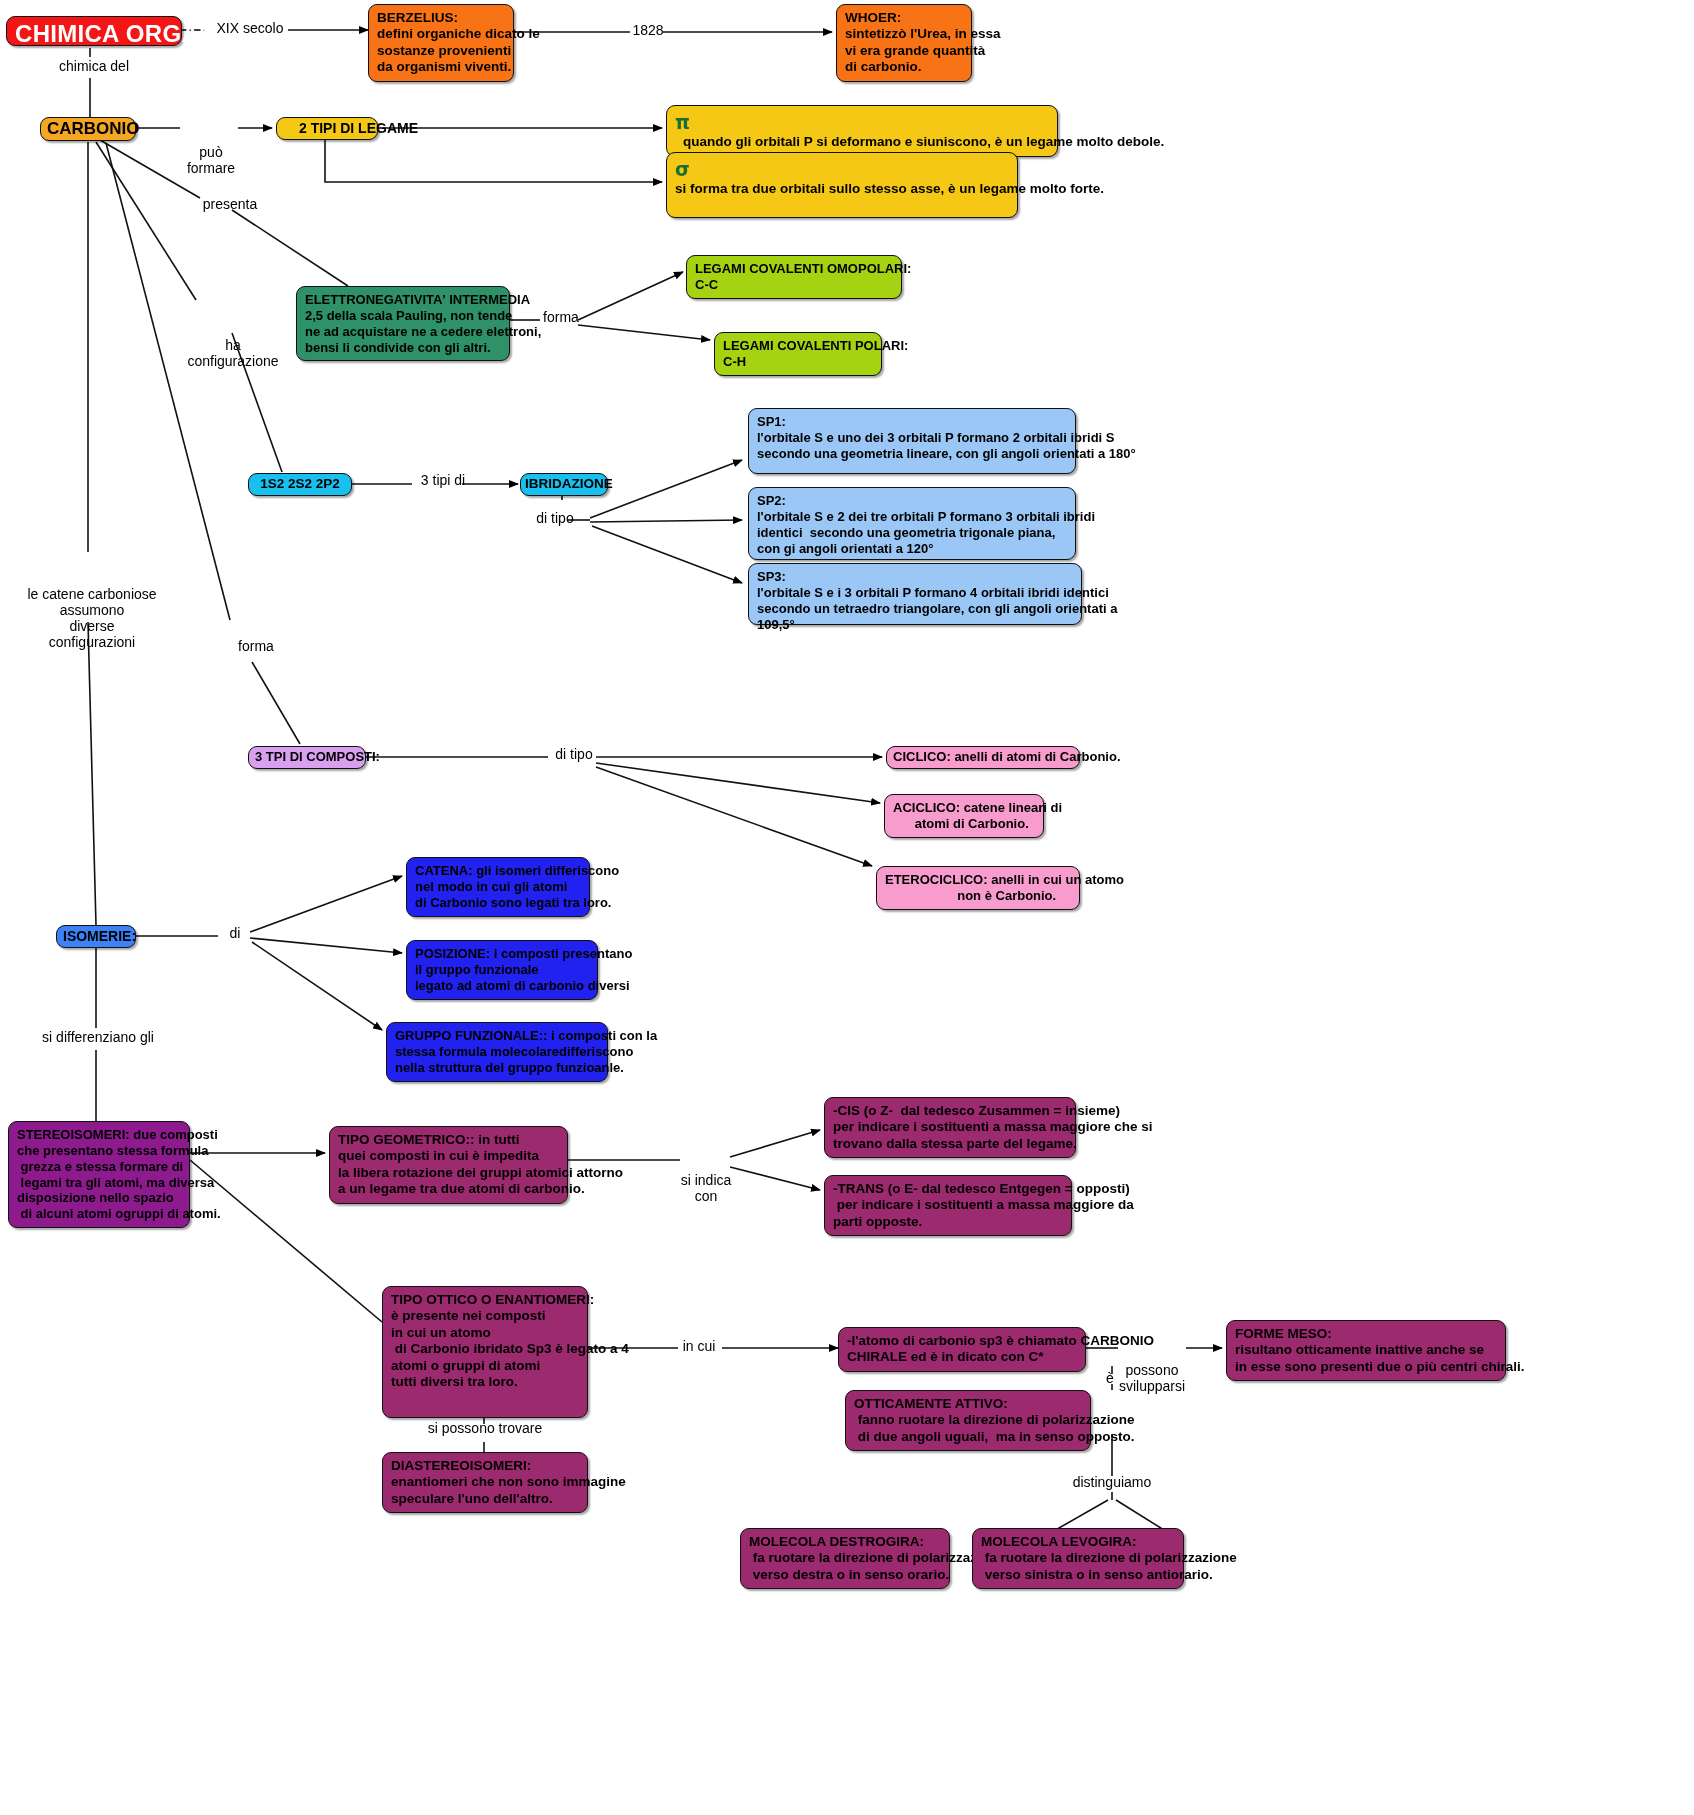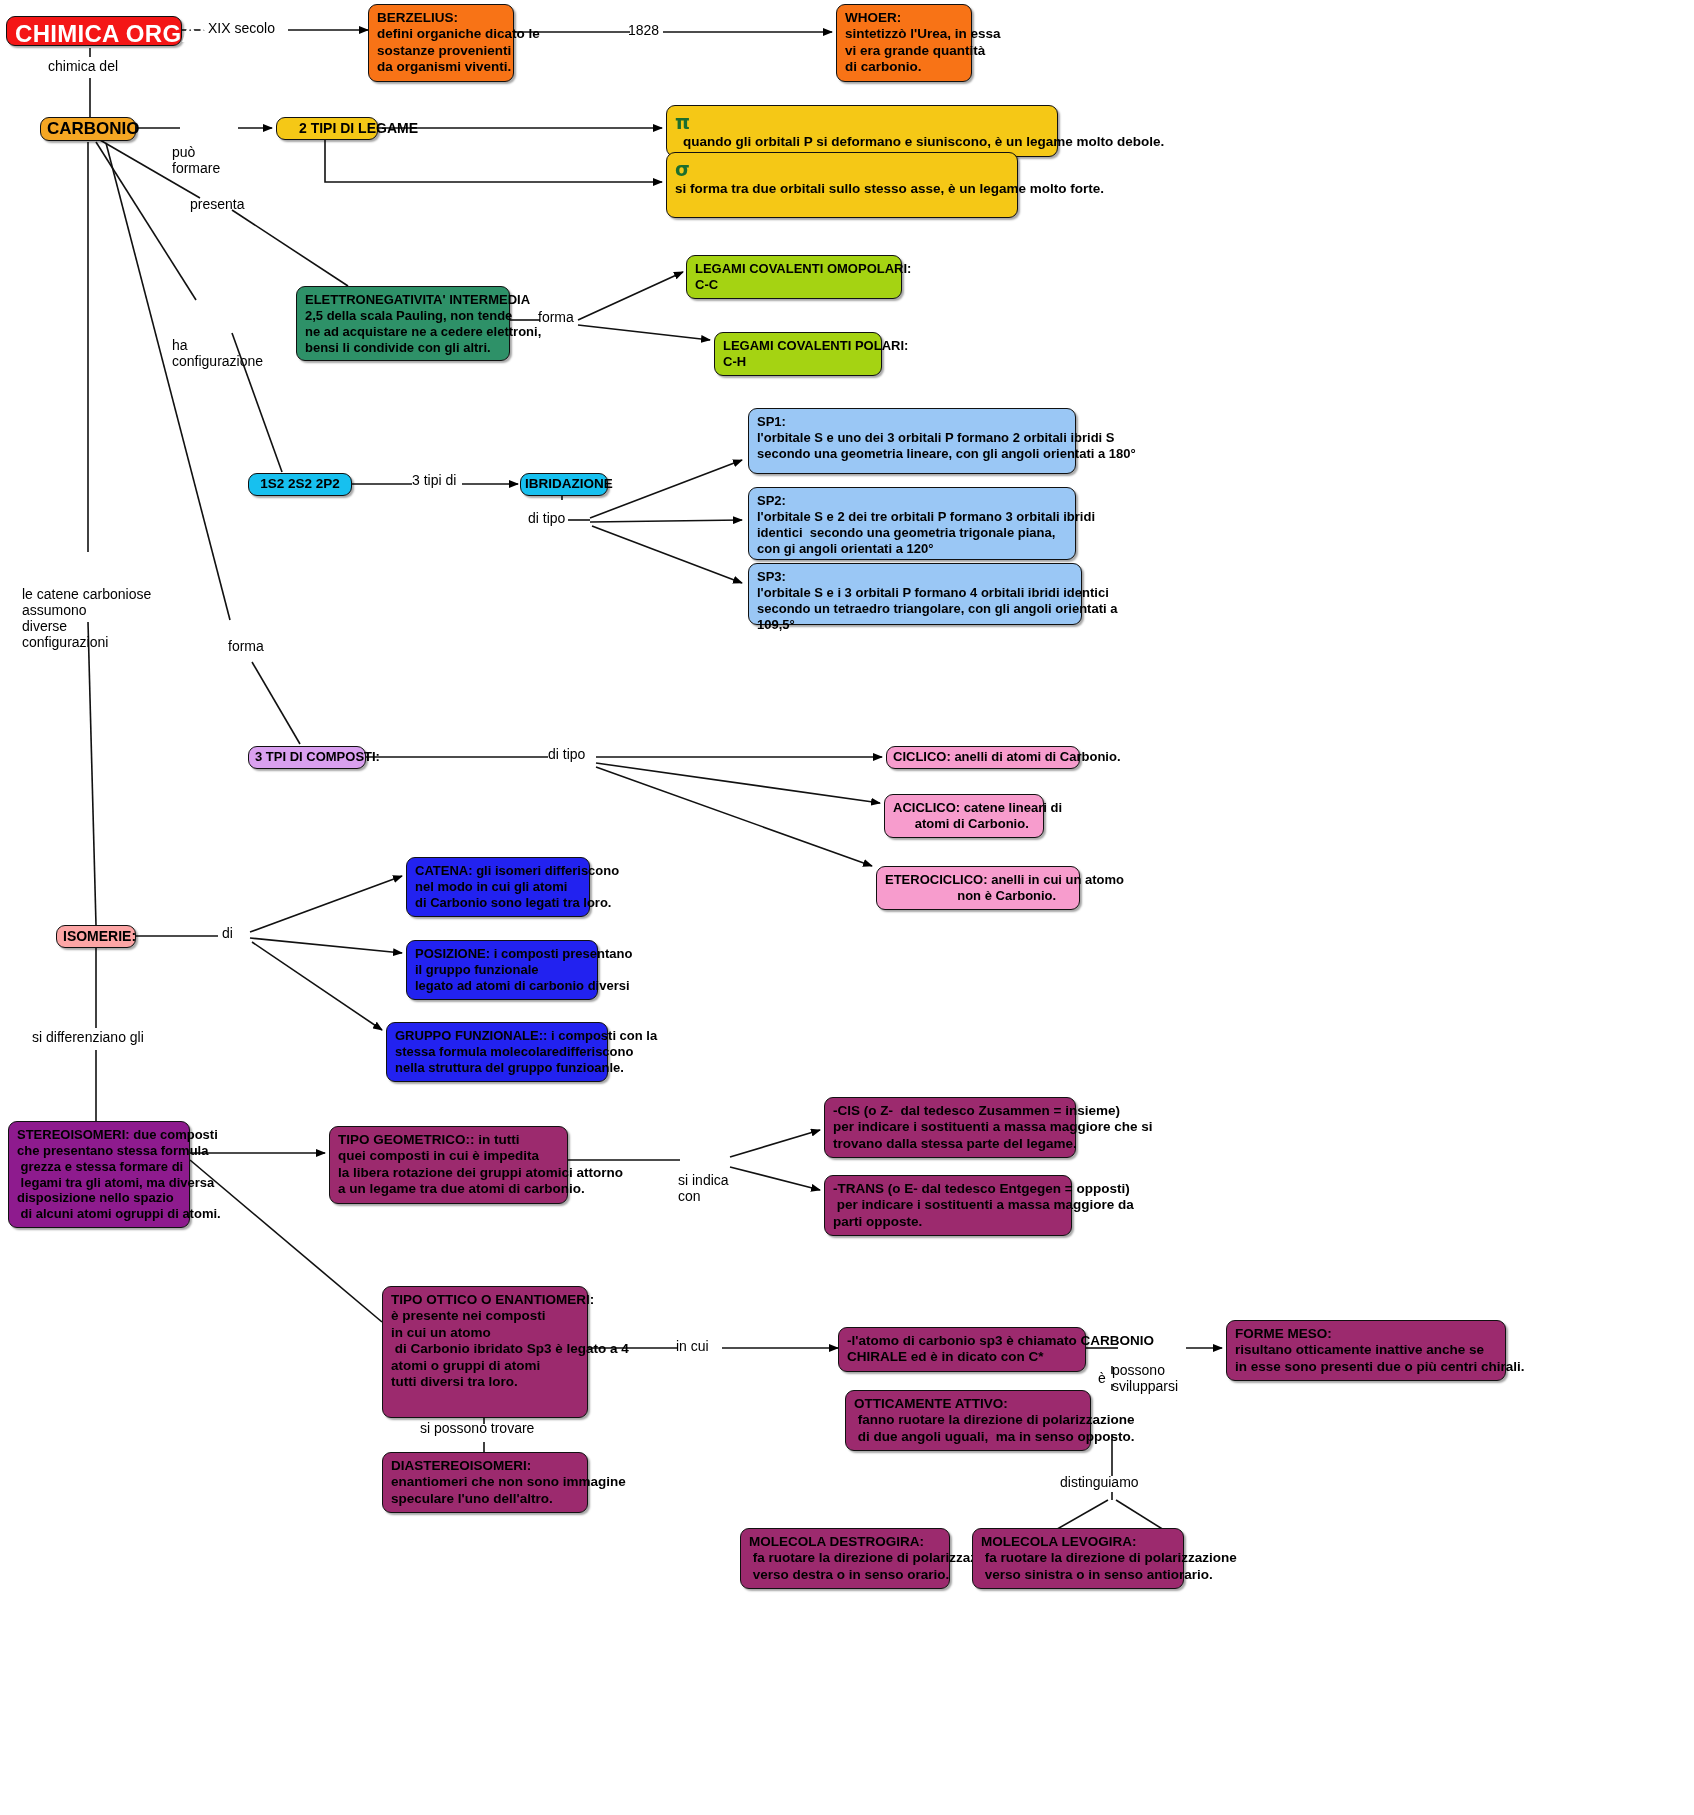--- a/index.html
+++ b/index.html
@@ -3,35 +3,35 @@
 <meta charset="utf-8">
 <style>
   html,body{margin:0;padding:0;background:#ffffff;}
   body{font-family:"Liberation Sans", sans-serif;}
   #canvas{position:relative;width:1694px;height:1815px;background:#fff;overflow:hidden;}
   svg#edges{position:absolute;left:0;top:0;width:1694px;height:1815px;pointer-events:none;}
   .node{position:absolute;box-sizing:border-box;border:1.5px solid #111;border-radius:9px;
         padding:5px 8px;color:#000;font-weight:bold;line-height:1.22;
         box-shadow:2px 2px 2px rgba(0,0,0,0.35);}
   .node .ln{display:block;white-space:pre;}
-  .lbl{position:absolute;font-weight:normal;color:#000;line-height:1.15;white-space:pre;}
+  .lbl{position:absolute;font-weight:normal;color:#000;line-height:1.15;white-space:pre;text-align:center;}
   
   .n-red{background:#f41616;color:#fff;border-color:#111;font-size:24px;letter-spacing:.3px;}
   .n-orange{background:#f87316;font-size:13.5px;}
   .n-amber{background:#f5a623;font-size:17px;}
   .n-yellow{background:#f5c816;font-size:13.5px;}
   .n-gold{background:#f5c816;font-size:14px;}
   .n-green{background:#2e9168;font-size:13px;}
   .n-lime{background:#a5d312;font-size:13px;}
   .n-cyan{background:#17c0ef;font-size:13.5px;}
   .n-lblue{background:#9ac7f5;font-size:13px;}
   .n-pink{background:#f79ccd;font-size:13px;}
   .n-violet{background:#d9a0ef;font-size:13px;}
   .n-blue{background:#2222f0;font-size:13px;}
-  .n-blue-d{background:#fca5a5;font-size:14px;color:#000;}
+  .n-blue-d{background:#3b82f6;font-size:14px;color:#000;}
   .n-purple{background:#8e1b8e;font-size:13px;}
   .n-magenta{background:#9c2a6e;font-size:13.5px;}
   .pi-sym{color:#1c6e2e;font-size:19px;font-weight:bold;display:block;}
   .greek{font-family:"DejaVu Sans", sans-serif;}
   .lbl{font-size:14px;}
 </style>
 </head>
 <body>
 
 <div id="canvas">

